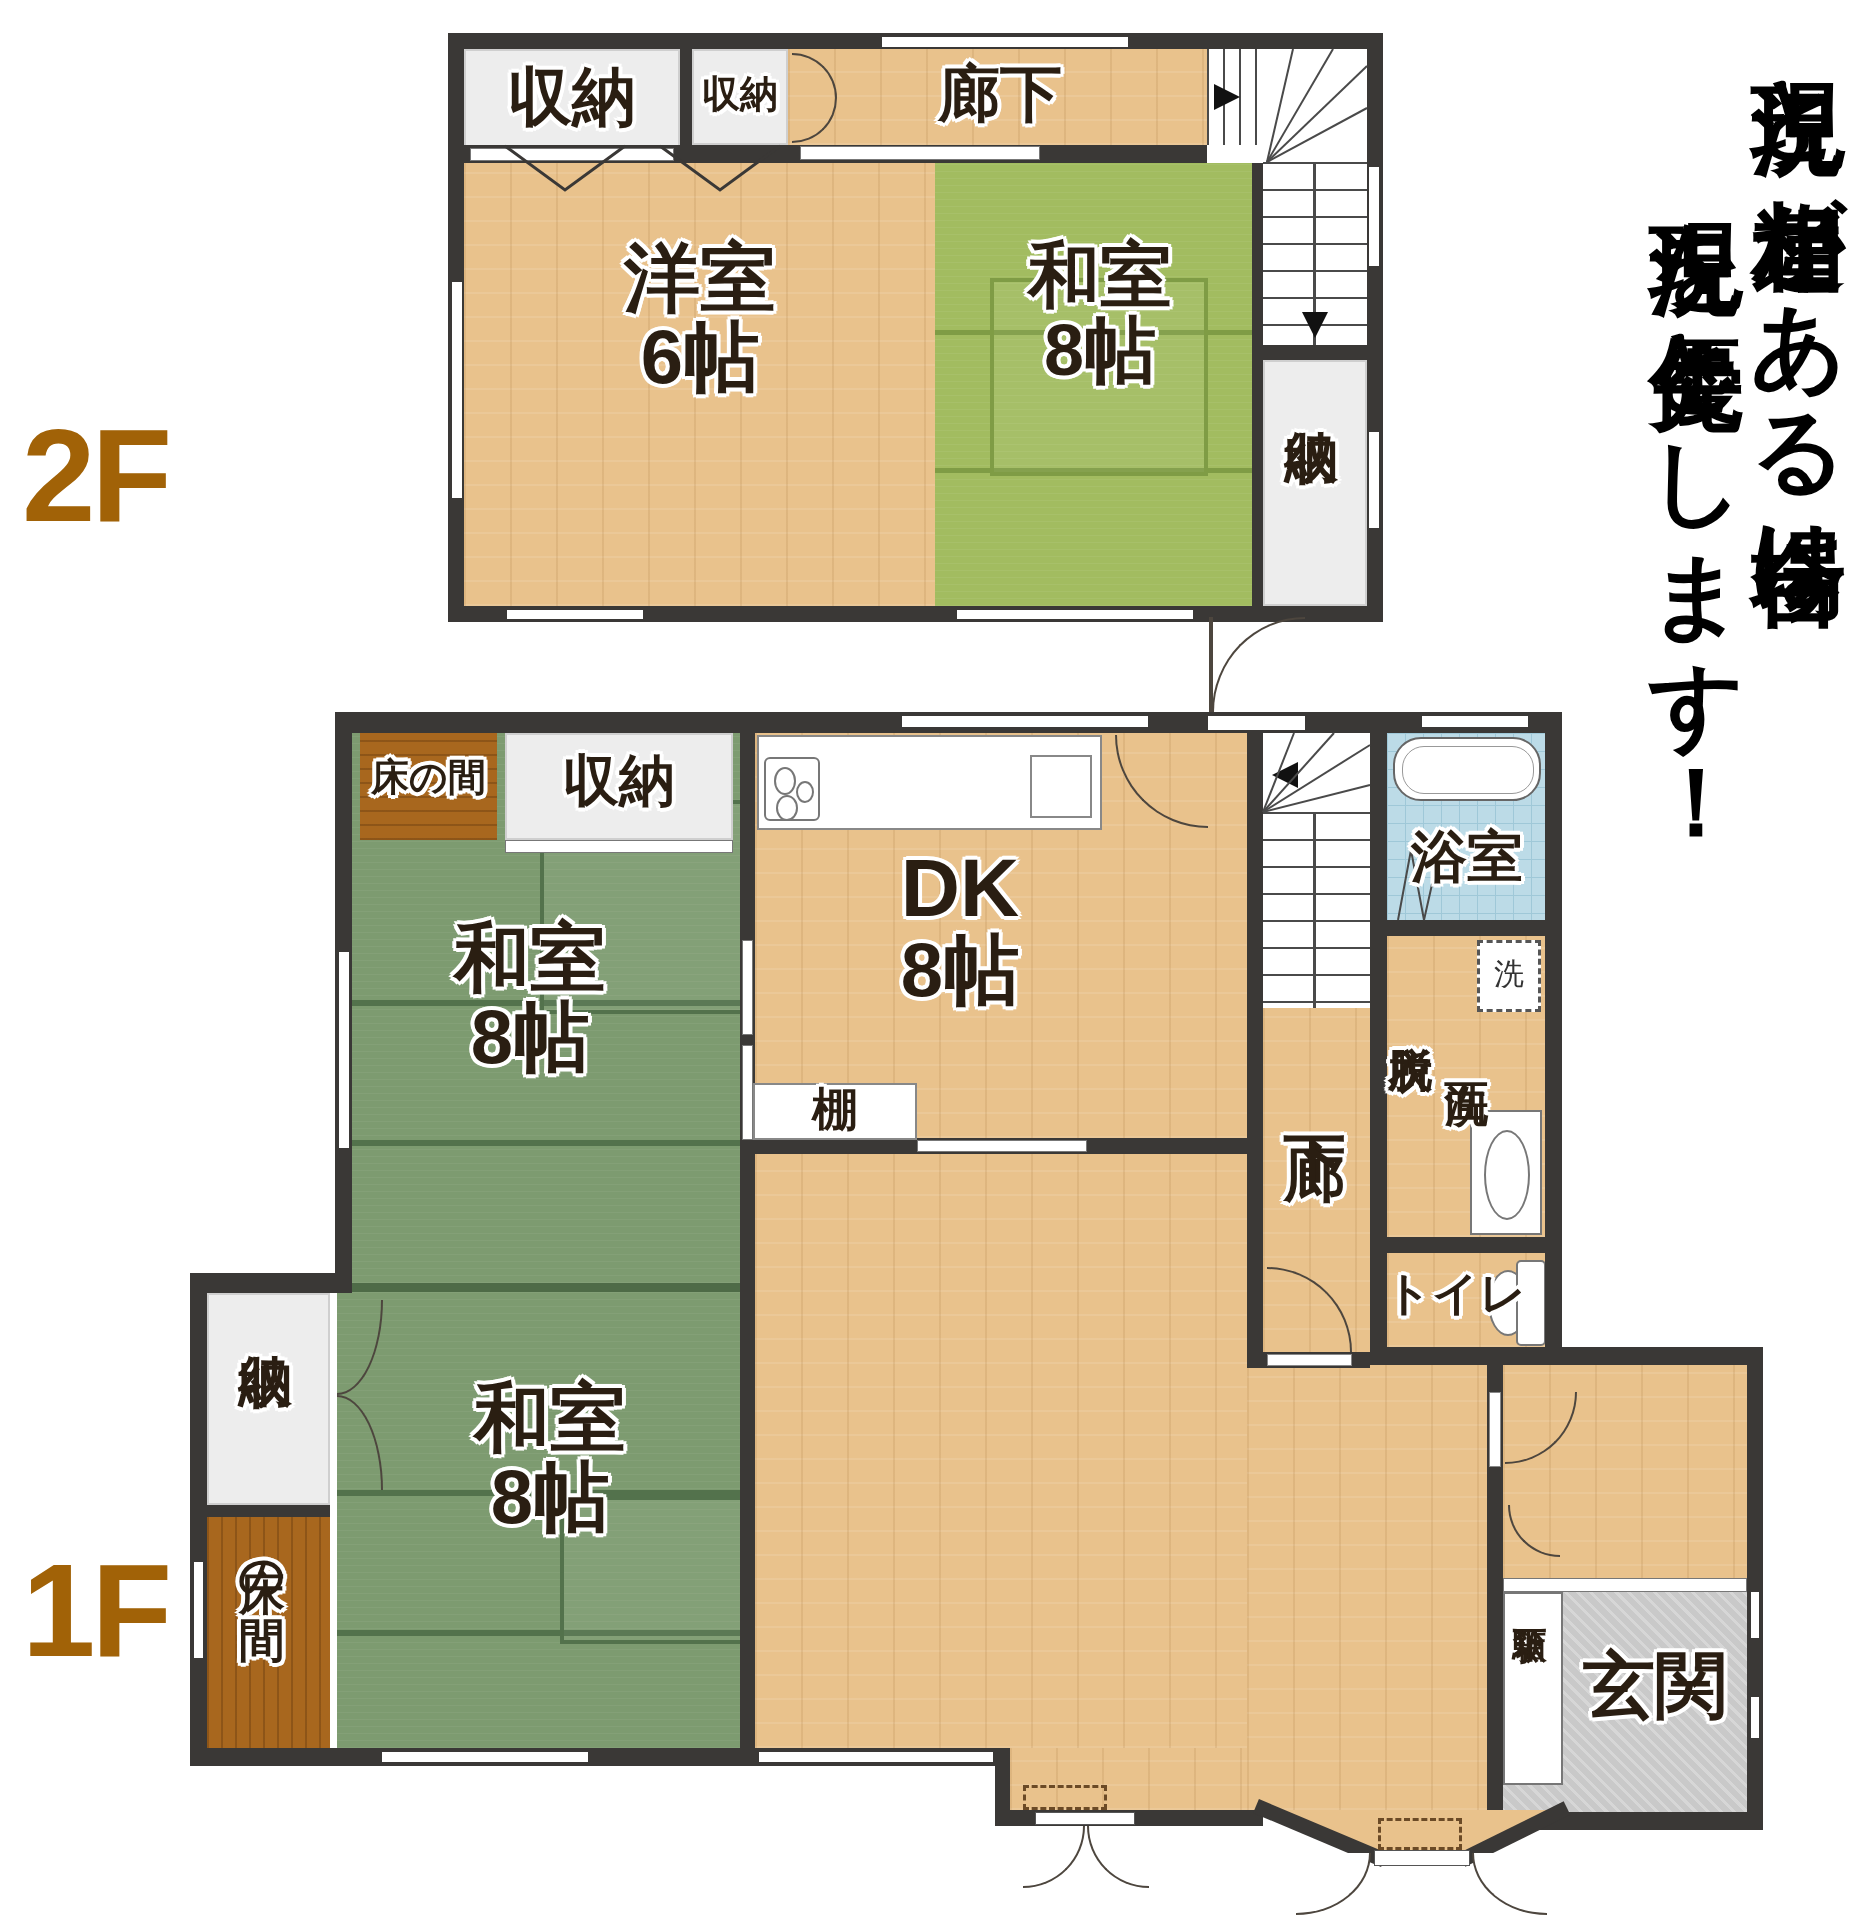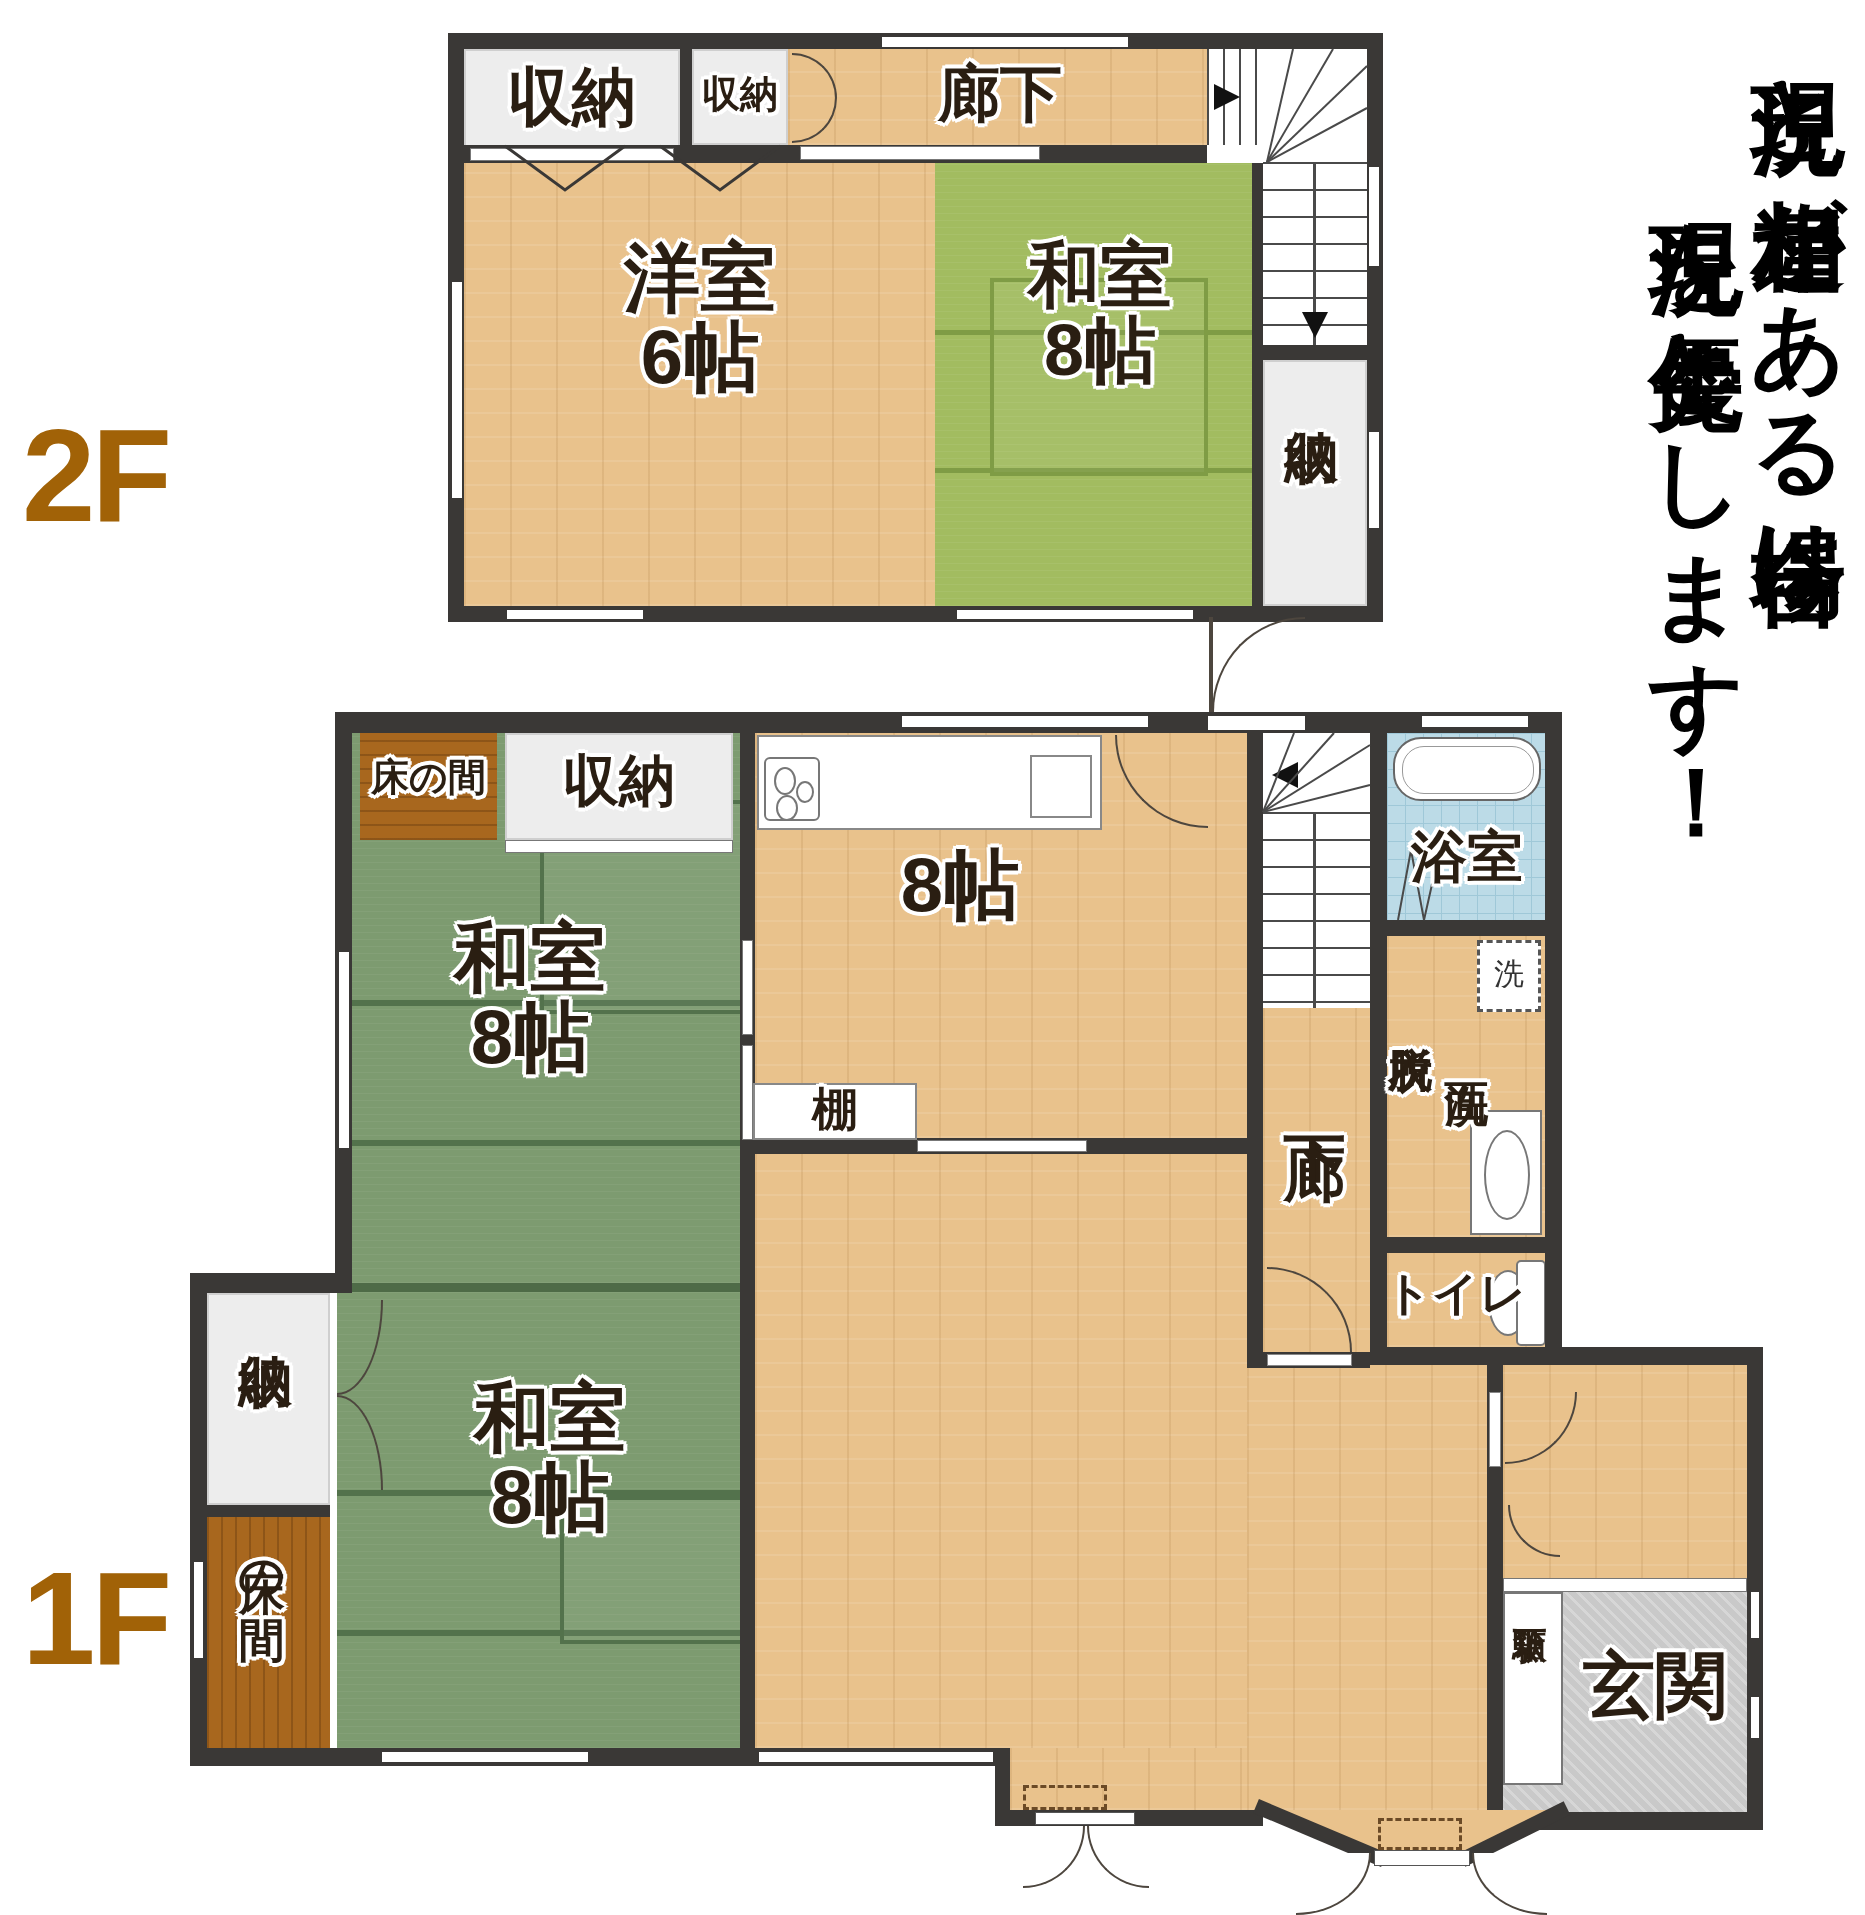--- a/index.html
+++ b/index.html
@@ -115,21 +115,21 @@
       </div>
     <div class="lbl" style="left:995px;top:238px;width:210px;font-size:72px;">
       <span style="display:block">和室</span>
       <span style="display:block">8帖</span>
       </div>
     <div class="lbl vlbl" style="left:1284px;top:388px;font-size:54px;">
       <span>収納</span></div>
   </div>
 
   <div class="big" style="left:22px;top:400px;font-size:132px;"><span>2F</span></div>
-  <div class="big" style="left:22px;top:1535px;font-size:132px;margin-top:8px;"><span>1F</span></div>
+  <div class="big" style="left:22px;top:1535px;font-size:132px;"><span>1F</span></div>
 
   <div class="disc" style="left:1752px;top:10px;height:1020px;">
     <span>現況と相違がある場合は</span></div>
   <div class="disc" style="left:1650px;top:150px;height:1100px;">
     <span>現況を優先とします！</span></div>
 
   <div class="abs" style="left:0;top:500px;width:1865px;height:1415px;">
 
     <div class="arc" style="left:1212px;top:117px;width:93px;height:95px;border-top:2px solid #4d463e;border-left:2px solid #4d463e;border-top-left-radius:100%;"></div>
     <div class="abs" style="left:1209px;top:117px;width:4px;height:95px;background:#4d463e;"></div>
@@ -260,20 +260,21 @@
     <div class="arc" style="left:1087px;top:1326px;width:62px;height:62px;border-left:2px solid #4d463e;border-bottom:2px solid #4d463e;border-bottom-left-radius:100%;background:#fff;"></div>
     <div class="white" style="left:1374px;top:1350px;width:96px;height:16px;border:1px solid #555;box-sizing:border-box;"></div>
     <div class="arc" style="left:1296px;top:1353px;width:75px;height:62px;border-right:2px solid #4d463e;border-bottom:2px solid #4d463e;border-bottom-right-radius:100%;background:#fff;"></div>
     <div class="arc" style="left:1472px;top:1353px;width:75px;height:62px;border-left:2px solid #4d463e;border-bottom:2px solid #4d463e;border-bottom-left-radius:100%;background:#fff;"></div>
 
     <div class="lbl" style="left:356px;top:258px;width:145px;font-size:38px;">
       <span>床の間</span></div>
     <div class="lbl" style="left:505px;top:252px;width:228px;font-size:56px;">
       <span>収納</span></div>
     <div class="lbl" style="left:855px;top:345px;width:210px;font-size:82px;">
+      <span style="display:block">DK</span>
       <span style="display:block;font-size:76px;">8帖</span>
       </div>
     <div class="lbl" style="left:1392px;top:328px;width:150px;font-size:56px;">
       <span>浴室</span></div>
     <div class="lbl" style="left:1477px;top:458px;width:64px;font-size:30px;text-shadow:none;color:#333;font-weight:normal;">
       <span>洗</span></div>
     <div class="lbl vlbl" style="left:1388px;top:512px;font-size:44px;">
       <span>脱衣所</span></div>
     <div class="lbl vlbl" style="left:1444px;top:548px;font-size:44px;">
       <span>洗面</span></div>

